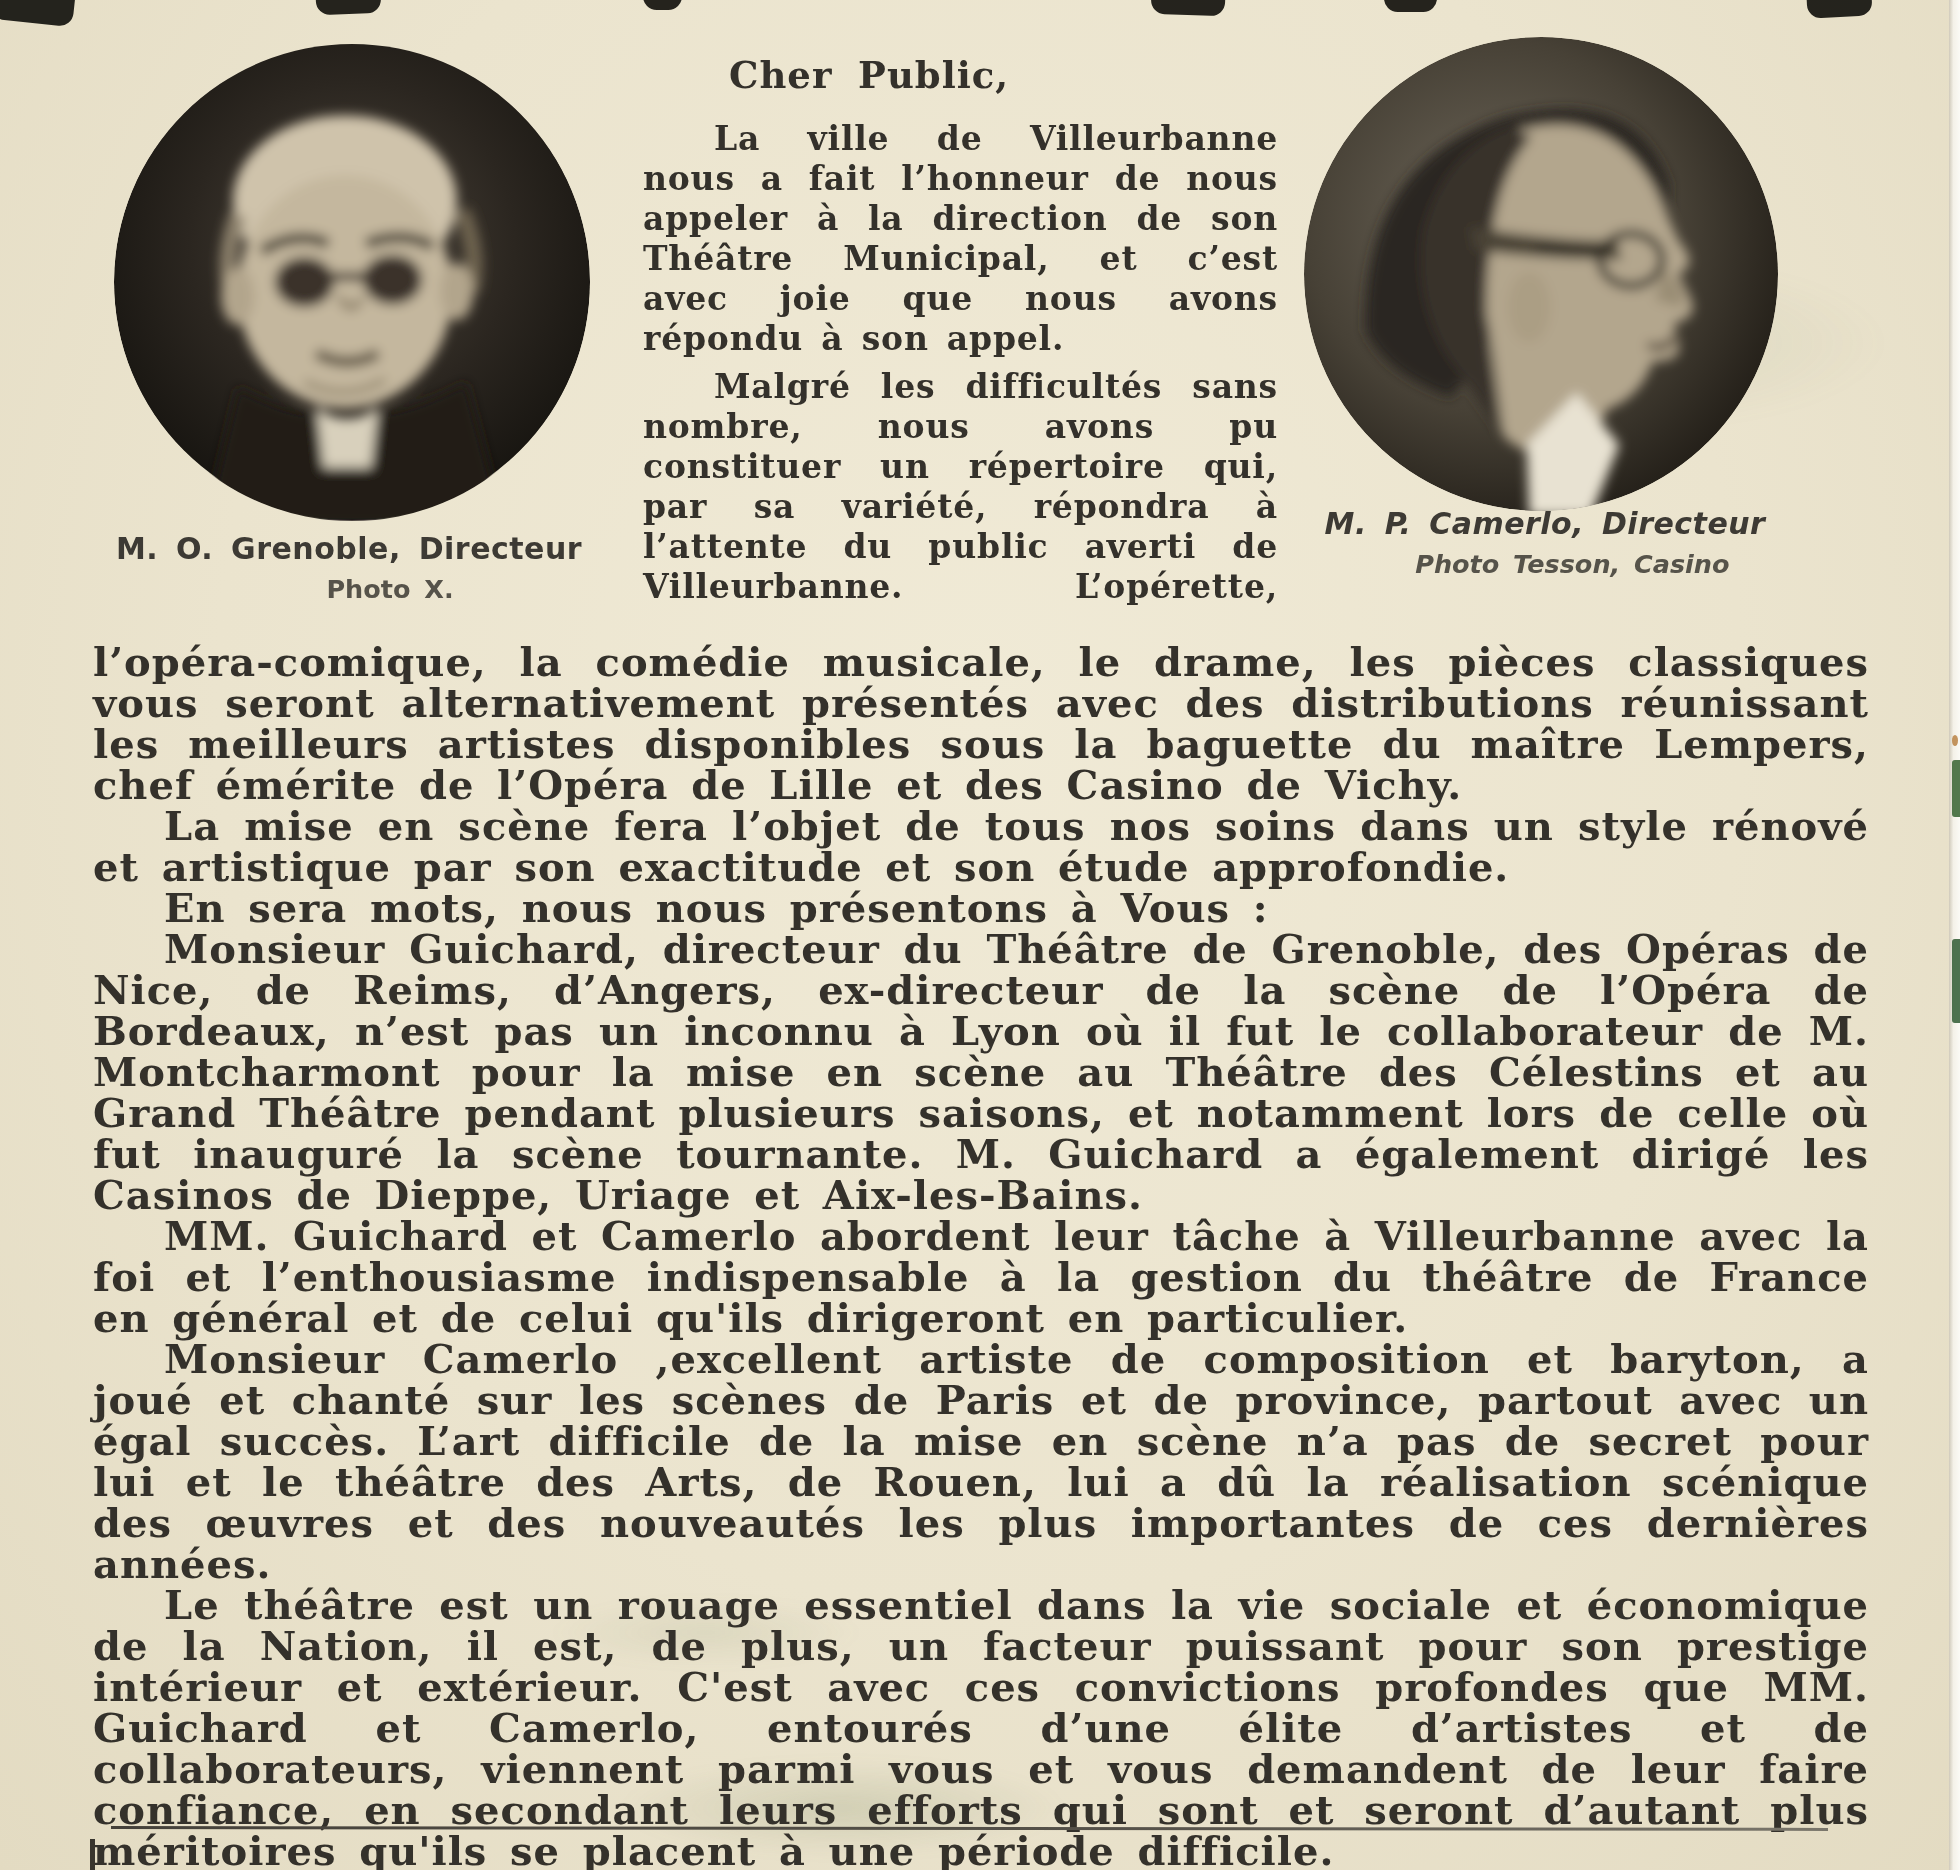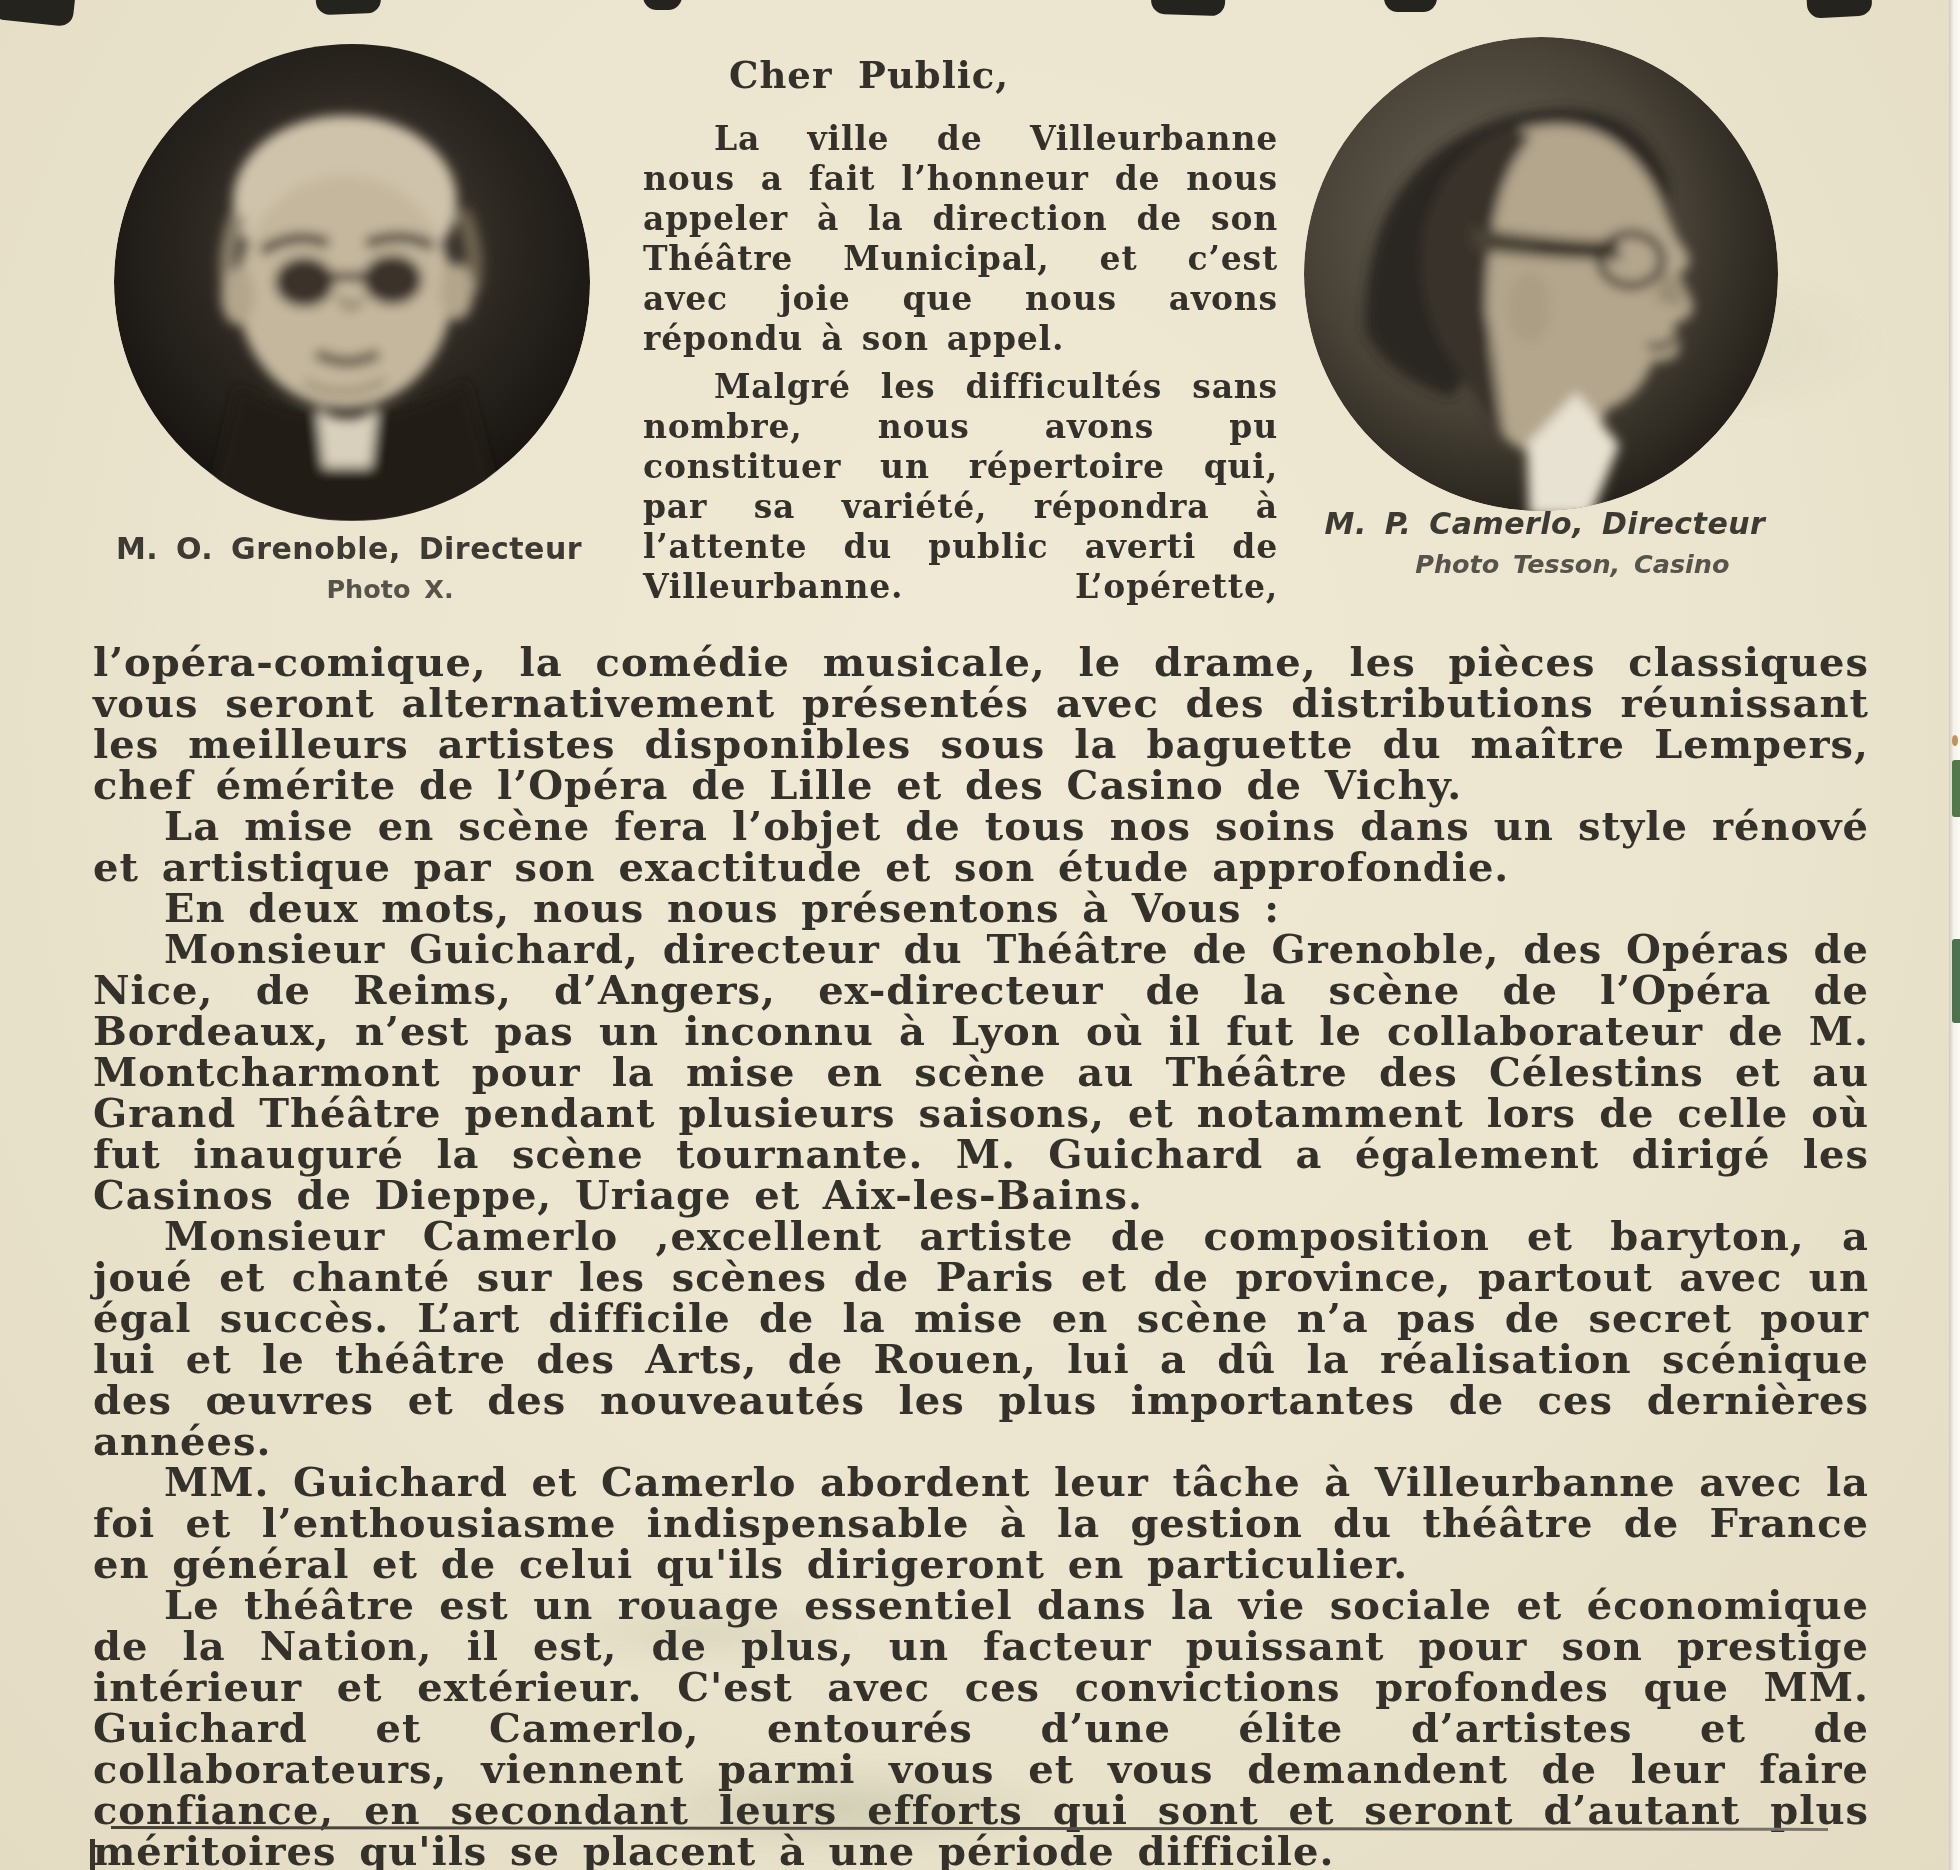--- a/index.html
+++ b/index.html
@@ -159,24 +159,24 @@
 
   <div class="center-col">
     <div class="salutation">Cher Public,</div>
     <p>La ville de Villeurbanne nous a fait l’honneur de nous appeler à la direction de son Théâtre Municipal, et c’est avec joie que nous avons répondu à son appel.</p>
     <p class="justify-last">Malgré les difficultés sans nombre, nous avons pu constituer un répertoire qui, par sa variété, répondra à l’attente du public averti de Villeurbanne. L’opérette,</p>
   </div>
 
   <div class="body-text">
     <p>l’opéra-comique, la comédie musicale, le drame, les pièces classiques vous seront alternativement présentés avec des distributions réunissant les meilleurs artistes disponibles sous la baguette du maître Lempers, chef émérite de l’Opéra de Lille et des Casino de Vichy.</p>
     <p class="indent">La mise en scène fera l’objet de tous nos soins dans un style rénové et artistique par son exactitude et son étude approfondie.</p>
-    <p class="indent">En deux mots, nous nous présentons à Vous :</p>
+    <p class="indent">En sera mots, nous nous présentons à Vous :</p>
     <p class="indent">Monsieur Guichard, directeur du Théâtre de Grenoble, des Opéras de Nice, de Reims, d’Angers, ex-directeur de la scène de l’Opéra de Bordeaux, n’est pas un inconnu à Lyon où il fut le collaborateur de M. Montcharmont pour la mise en scène au Théâtre des Célestins et au Grand Théâtre pendant plusieurs saisons, et notamment lors de celle où fut inauguré la scène tournante. M. Guichard a également dirigé les Casinos de Dieppe, Uriage et Aix-les-Bains.</p>
+    <p class="indent">MM. Guichard et Camerlo abordent leur tâche à Villeurbanne avec la foi et l’enthousiasme indispensable à la gestion du théâtre de France en général et de celui qu'ils dirigeront en particulier.</p>
     <p class="indent">Monsieur Camerlo ,excellent artiste de composition et baryton, a joué et chanté sur les scènes de Paris et de province, partout avec un égal succès. L’art difficile de la mise en scène n’a pas de secret pour lui et le théâtre des Arts, de Rouen, lui a dû la réalisation scénique des œuvres et des nouveautés les plus importantes de ces dernières années.</p>
-    <p class="indent">MM. Guichard et Camerlo abordent leur tâche à Villeurbanne avec la foi et l’enthousiasme indispensable à la gestion du théâtre de France en général et de celui qu'ils dirigeront en particulier.</p>
     <p class="indent">Le théâtre est un rouage essentiel dans la vie sociale et économique de la Nation, il est, de plus, un facteur puissant pour son prestige intérieur et extérieur. C'est avec ces convictions profondes que MM. Guichard et Camerlo, entourés d’une élite d’artistes et de collaborateurs, viennent parmi vous et vous demandent de leur faire confiance, en secondant leurs efforts qui sont et seront d’autant plus méritoires qu'ils se placent à une période difficile.</p>
     <p class="indent">Le théâtre de France ne doit pas mourir et il ne mourra pas, Villeurbanne en sera la preuve.</p>
   </div>
 
   <div class="bottom-rule"></div>
   <div class="bottom-tick"></div>
 
 </div>
 
 

